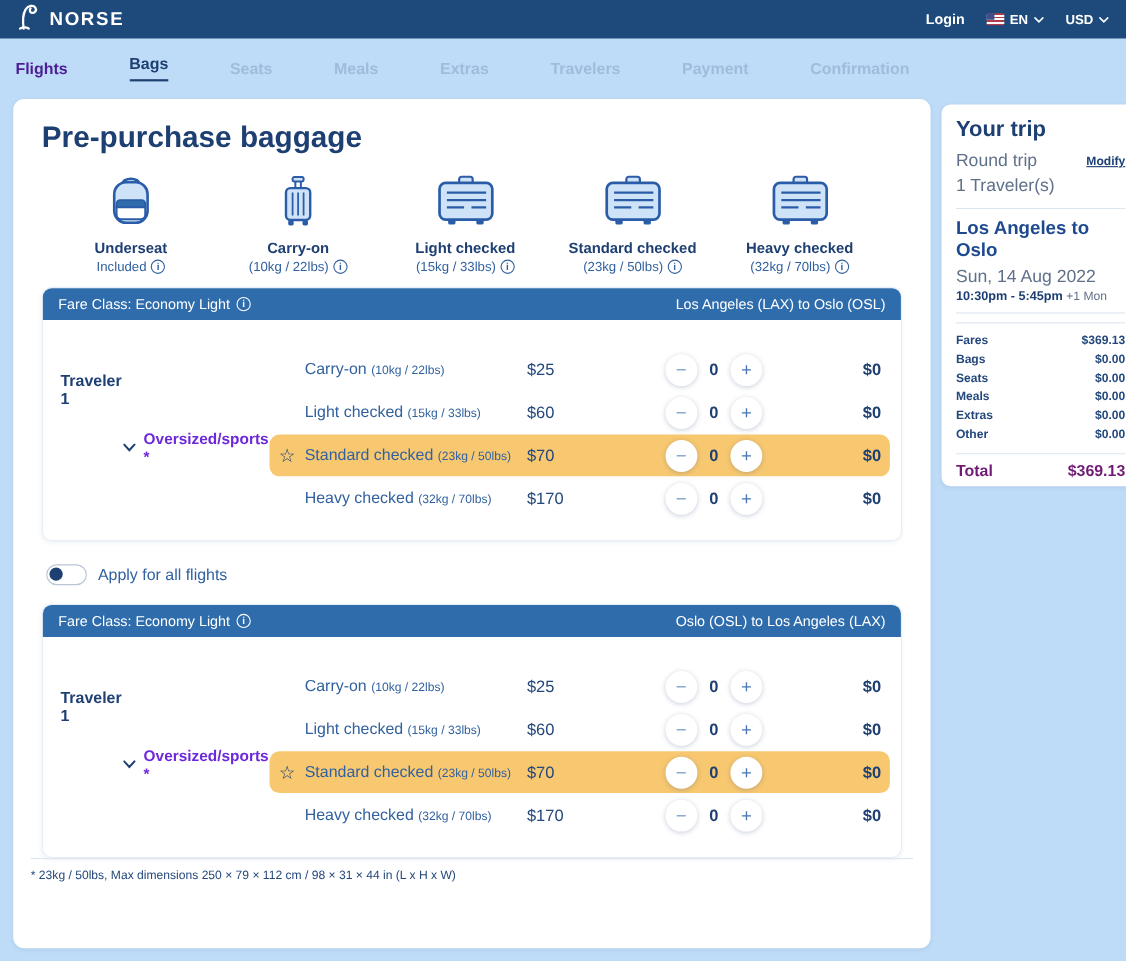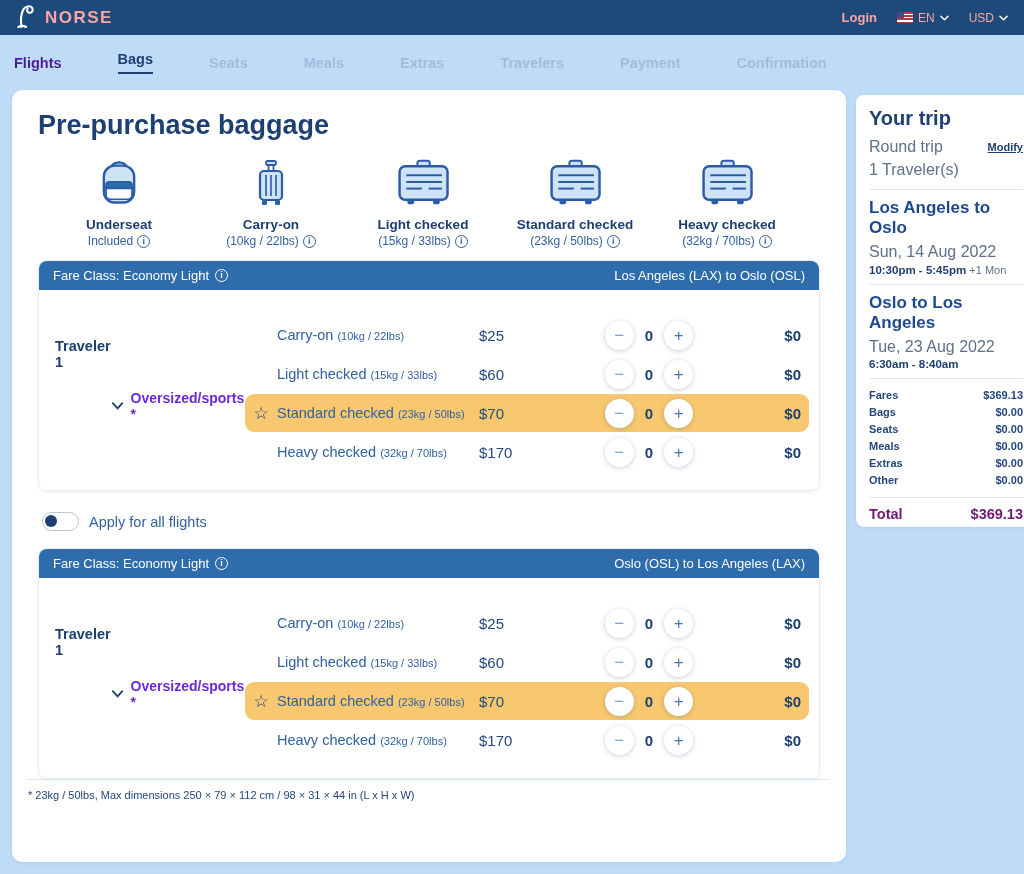--- a/index.html
+++ b/index.html
@@ -1,26 +1,26 @@
 <!DOCTYPE html>
 <html><head>
 <meta charset="utf-8">
 <style>
   * { margin:0; padding:0; box-sizing:border-box; }
   body { font-family:"Liberation Sans", sans-serif; background:#bedcf7; }
   .viewport { position:relative; width:1024px; height:874px; background:#bedcf7; overflow:hidden; }
 
   
   .topbar { position:absolute; top:0; left:0; width:1024px; height:35px; background:#1d4a7a;
-            display:flex; align-items:center; justify-content:space-between; padding:0 16px; color:#fca5a5; }
+            display:flex; align-items:center; justify-content:space-between; padding:0 16px; color:#ffffff; }
   .brand { display:flex; align-items:center; gap:7px; }
   .brand-name { font-size:17px; font-weight:bold; letter-spacing:1.5px; }
   .top-right { display:flex; align-items:center; gap:20px; }
   .login { font-size:13px; font-weight:bold; cursor:pointer; }
-  .pick { display:flex; align-items:center; gap:5px; font-size:12px; font-weight:normal; cursor:pointer; }
+  .pick { display:flex; align-items:center; gap:5px; font-size:12px; font-weight:bold; cursor:pointer; }
   .flag { width:16px; height:11px; position:relative; background:repeating-linear-gradient(#b23b4b 0 1.6px,#fff 1.6px 3.2px); border-radius:1px; }
   .flag::after { content:""; position:absolute; top:0; left:0; width:7px; height:6px; background:#3c4f8a; }
   .chev { width:9px; height:6px; }
 
   
   .nav { position:absolute; top:35px; left:0; width:1024px; height:55px; display:flex; align-items:center;
          gap:56px; padding-left:14px; font-size:14.5px; font-weight:bold; }
   .nav-item { color:#9fbcdc; cursor:default; }
   .nav-item.enabled { color:#4c1d95; cursor:pointer; }
   .nav-item.active { color:#1d3f72; cursor:pointer; border-bottom:2.5px solid #1d3f72; padding-bottom:5px; }
@@ -389,25 +389,20 @@
     <div class="sb-gray">1 Traveler(s)</div>
     <div class="sb-div"></div>
 
     <div>
       <div class="seg-title">Los Angeles to Oslo</div>
       <div class="sb-gray">Sun, 14 Aug 2022</div>
       <div class="seg-times"><span>10:30pm - 5:45pm</span> <span class="seg-suffix">+1 Mon</span></div>
     </div>
     <div class="sb-div"></div>
 
-    <div>
-      <div class="seg-title">Oslo to Los Angeles</div>
-      <div class="sb-gray">Tue, 23 Aug 2022</div>
-      <div class="seg-times"><span>6:30am - 8:40am</span> <span class="seg-suffix"></span></div>
-    </div>
     <div class="sb-div"></div>
 
     <div>
       <div class="price-line">
           <span>Fares</span>
           <span>$369.13</span>
         </div>
       <div class="price-line">
           <span>Bags</span>
           <span>$0.00</span>

